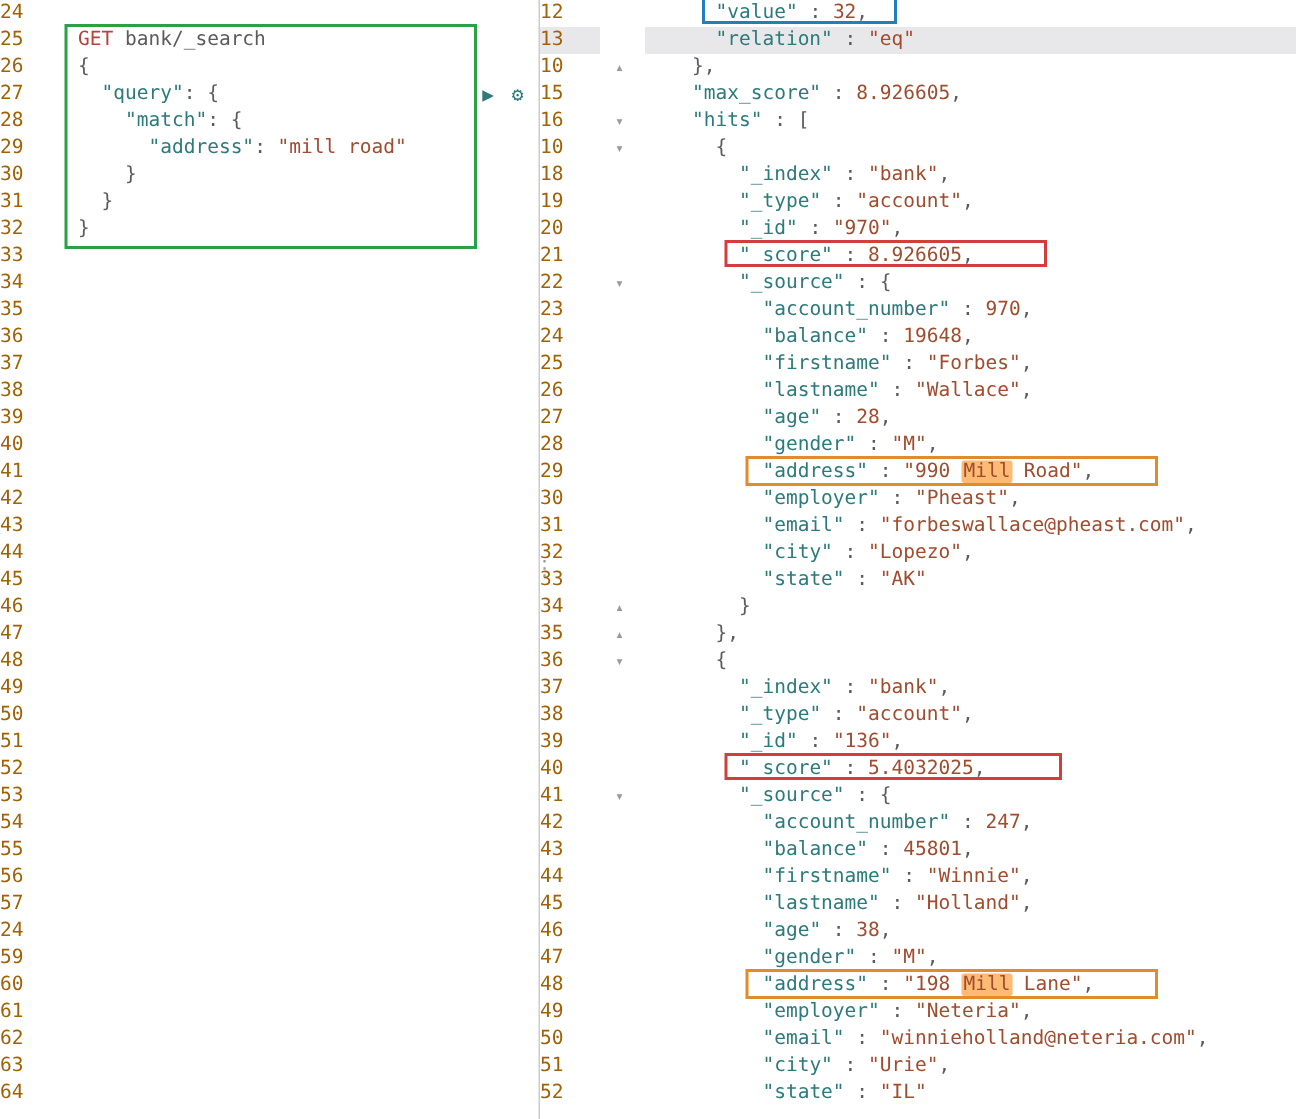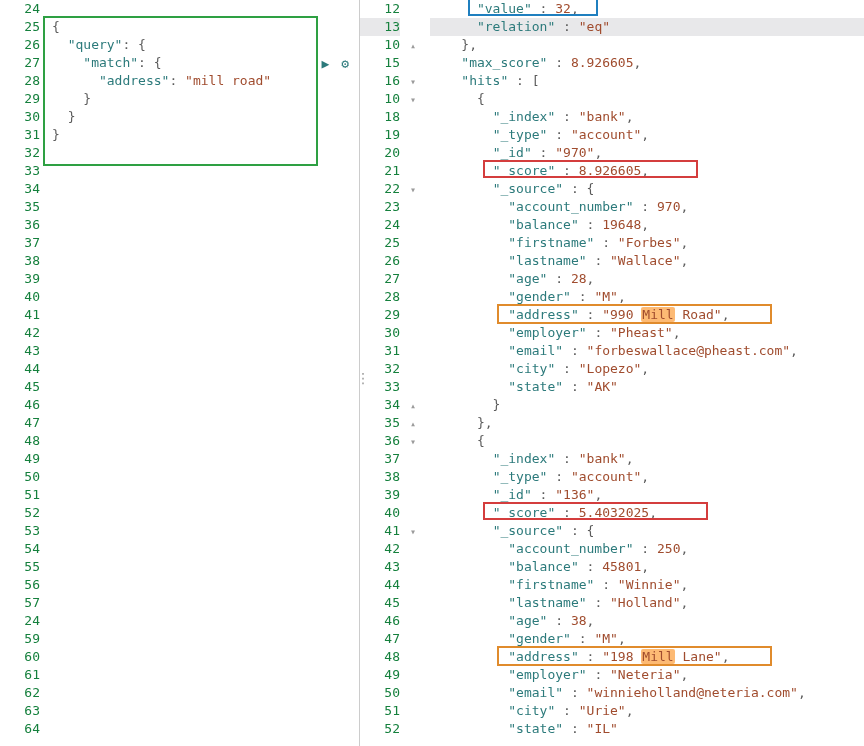--- a/index.html
+++ b/index.html
@@ -1,20 +1,20 @@
 <!DOCTYPE html>
 <html><head>
 <meta charset="utf-8">
 <style>
   *{box-sizing:border-box}
   body{margin:0;font-family:Menlo,Consolas,monospace;font-size:13px;color:#5b5b5b;background:#fff;width:864px;height:746px;overflow:hidden}
   .pane{position:absolute;top:0;bottom:0;display:flex}
   .left{left:0;width:360px;border-right:1px solid #ccc}
   .right{left:360px;right:0}
-  .gutter{width:46px;text-align:right;color:#15803d;padding-right:6px;user-select:none}
+  .gutter{width:46px;color:#a16207;padding-right:6px;user-select:none}
   .gutter div,.code-line{height:18px;line-height:18px;white-space:pre}
   .code{flex:1;position:relative;padding-left:6px}
   .right .code{padding-left:10px}
   .hl{background:#e8e8ea}
   .key{color:#2c7a7b}   
   .str{color:#a04c2e}   
   .num{color:#a04c2e}
   .method{color:#b4423f}
   .fold{color:#9b9b9b;font-size:10px;width:14px;display:inline-block;text-align:center}
   .match{background:#fdba74;border-radius:2px;padding:0 1px}
@@ -73,20 +73,21 @@
       <div>63</div>
       <div>64</div>
     </div>
   <div class="code" id="lcode">
     <div class="run-icons" style="top:56px;right:10px">
       <span style="cursor:pointer">▶</span>
       <span style="cursor:pointer;margin-left:4px">⚙</span>
     </div>
     <div class="box box-green" style="left:-3px;top:16px;width:275px;height:150px"></div>
   <div class="code-line"></div>
+      <div class="code-line"><span class="method">GET</span> bank/_search</div>
       <div class="code-line">{</div>
       <div class="code-line">  <span class="key">"query"</span>: {</div>
       <div class="code-line">    <span class="key">"match"</span>: {</div>
       <div class="code-line">      <span class="key">"address"</span>: <span class="str">"mill road"</span></div>
       <div class="code-line">    }</div>
       <div class="code-line">  }</div>
       <div class="code-line">}</div>
     </div>
 </div>
 
@@ -206,21 +207,21 @@
       <div class="code-line">          <span class="key">"city"</span> : <span class="str">"Lopezo"</span>,</div>
       <div class="code-line">          <span class="key">"state"</span> : <span class="str">"AK"</span></div>
       <div class="code-line">        }</div>
       <div class="code-line">      },</div>
       <div class="code-line">      {</div>
       <div class="code-line">        <span class="key">"_index"</span> : <span class="str">"bank"</span>,</div>
       <div class="code-line">        <span class="key">"_type"</span> : <span class="str">"account"</span>,</div>
       <div class="code-line">        <span class="key">"_id"</span> : <span class="str">"136"</span>,</div>
       <div class="code-line">        <span class="key">"_score"</span> : <span class="num">5.4032025</span>,</div>
       <div class="code-line">        <span class="key">"_source"</span> : {</div>
-      <div class="code-line">          <span class="key">"account_number"</span> : <span class="num">250</span>,</div>
+      <div class="code-line">          <span class="key">"account_number"</span> : <span class="num">247</span>,</div>
       <div class="code-line">          <span class="key">"balance"</span> : <span class="num">45801</span>,</div>
       <div class="code-line">          <span class="key">"firstname"</span> : <span class="str">"Winnie"</span>,</div>
       <div class="code-line">          <span class="key">"lastname"</span> : <span class="str">"Holland"</span>,</div>
       <div class="code-line">          <span class="key">"age"</span> : <span class="num">38</span>,</div>
       <div class="code-line">          <span class="key">"gender"</span> : <span class="str">"M"</span>,</div>
       <div class="code-line">          <span class="key">"address"</span> : <span class="str">"198 <span class="match">Mill</span> Lane"</span>,</div>
       <div class="code-line">          <span class="key">"employer"</span> : <span class="str">"Neteria"</span>,</div>
       <div class="code-line">          <span class="key">"email"</span> : <span class="str">"winnieholland@neteria.com"</span>,</div>
       <div class="code-line">          <span class="key">"city"</span> : <span class="str">"Urie"</span>,</div>
       <div class="code-line">          <span class="key">"state"</span> : <span class="str">"IL"</span></div>

